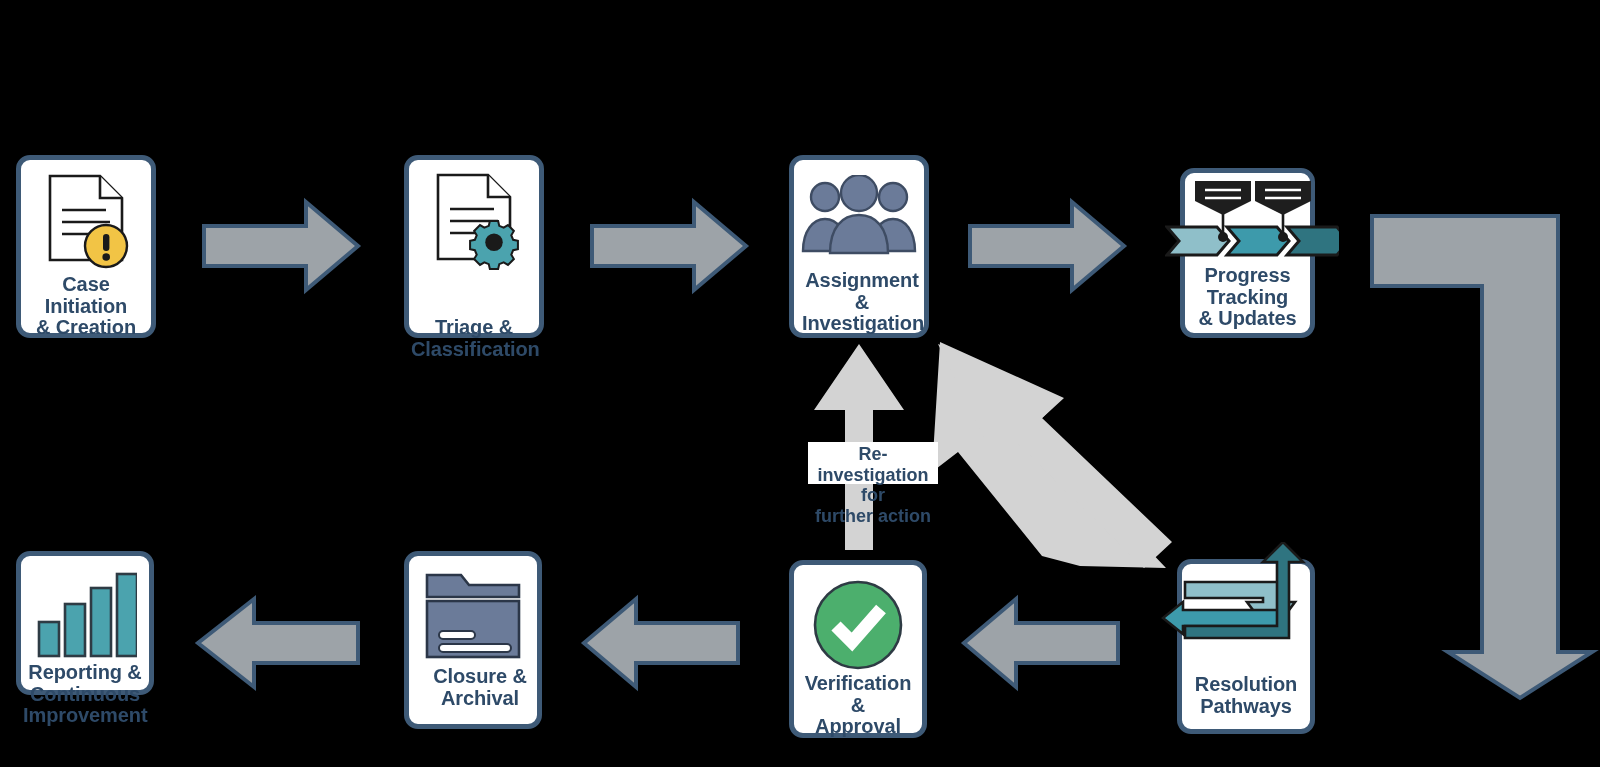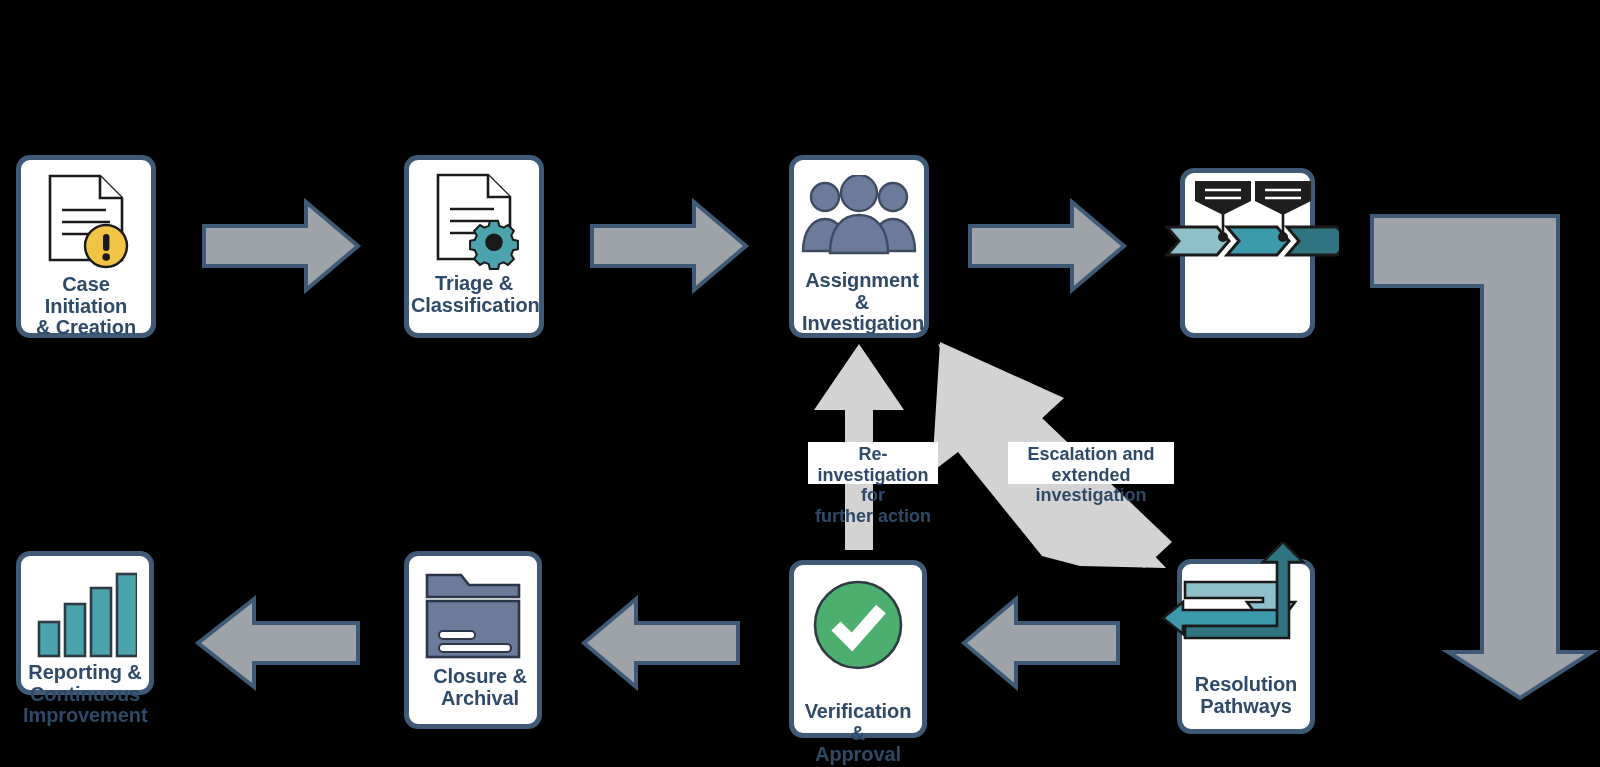--- a/index.html
+++ b/index.html
@@ -116,22 +116,20 @@
              L252,202
              L224,228
              L96,102
              L76,122
              Z" fill="#D3D3D3" stroke="none"></path>
   </svg>
 
   <div class="edge-label" style="left:808px; top:442px; width:130px; height:42px;">Re-investigation for
 further action</div>
 
-  <div class="edge-label" style="left:1008px; top:442px; width:166px; height:42px;">Escalation and
-extended investigation</div>
 
   <div class="node" style="left:16px; top:155px; width:140px; height:183px; padding-top:9px;">
     <div class="node-icon" style="height:105px;">
       <svg width="92" height="100" viewBox="0 0 92 100">
         <path d="M10,4 L60,4 L82,26 L82,88 L10,88 Z" fill="#FFFFFF" stroke="#1A1A1A" stroke-width="2.6"></path>
         <path d="M60,4 L60,26 L82,26" fill="#FFFFFF" stroke="#1A1A1A" stroke-width="2.6"></path>
         <line x1="22" y1="38" x2="66" y2="38" stroke="#1A1A1A" stroke-width="2.6"></line>
         <line x1="22" y1="50" x2="70" y2="50" stroke="#1A1A1A" stroke-width="2.6"></line>
         <line x1="22" y1="62" x2="56" y2="62" stroke="#1A1A1A" stroke-width="2.6"></line>
         <circle cx="66" cy="74" r="21" fill="#F2C445" stroke="#1A1A1A" stroke-width="2.4"></circle>
@@ -161,21 +159,21 @@
             <path d="M-4.5,-23 L4.5,-23 L5.7,-17.8 L10.5,-15.8 L15.2,-18.6 L21.6,-12.2 L18.8,-7.5
                      L20.8,-2.7 L26,-1.5 L26,7.5 L20.8,8.7 L18.8,13.5 L21.6,18.2 L15.2,24.6
                      L10.5,21.8 L5.7,23.8 L4.5,29 L-4.5,29 L-5.7,23.8 L-10.5,21.8 L-15.2,24.6
                      L-21.6,18.2 L-18.8,13.5 L-20.8,8.7 L-26,7.5 L-26,-1.5 L-20.8,-2.7
                      L-18.8,-7.5 L-21.6,-12.2 L-15.2,-18.6 L-10.5,-15.8 L-5.7,-17.8 Z" transform="translate(0,-3)"></path>
             <circle cx="0" cy="-3" r="9.5" fill="#1A1A1A" stroke="none"></circle>
           </g>
         </g>
       </svg>
     </div>
-    <div class="node-label" style="white-space:pre-line;">Triage &amp;
+    <div class="node-label" style="white-space:pre-line;margin-top:44px;">Triage &amp;
 Classification</div>
   </div>
 
   <div class="node" style="left:789px; top:155px; width:140px; height:183px; padding-top:10px;">
     <div class="node-icon" style="height:100px;">
       <svg width="120" height="90" viewBox="0 0 120 90">
         <g fill="#6B7B99" stroke="#3E4C63" stroke-width="2.4">
           <circle cx="26" cy="22" r="14"></circle>
           <path d="M4,76 C4,56 14,44 26,44 C38,44 48,56 48,76 Z"></path>
           <circle cx="94" cy="22" r="14"></circle>
@@ -205,20 +203,23 @@
         <circle cx="118" cy="58" r="5" fill="#1A1A1A"></circle>
 
         <path d="M30,2 L86,2 L86,22 L58,36 L30,22 Z" fill="#1E1E1E"></path>
         <line x1="40" y1="11" x2="76" y2="11" stroke="#FFFFFF" stroke-width="2.6"></line>
         <line x1="40" y1="19" x2="76" y2="19" stroke="#FFFFFF" stroke-width="2.6"></line>
         <path d="M90,2 L146,2 L146,22 L118,36 L90,22 Z" fill="#1E1E1E"></path>
         <line x1="100" y1="11" x2="136" y2="11" stroke="#FFFFFF" stroke-width="2.6"></line>
         <line x1="100" y1="19" x2="136" y2="19" stroke="#FFFFFF" stroke-width="2.6"></line>
       </svg>
     </div>
+    <div class="node-label" style="white-space:pre-line; padding-top:2px;">Progress
+Tracking
+&amp; Updates</div>
   </div>
 
   <div class="node" style="left:1177px; top:551px; width:138px; height:175px; padding-top:6px; overflow:visible;margin-top:8px;">
     <div class="node-icon" style="height:104px; overflow:visible;">
       <svg width="175" height="120" viewBox="0 0 175 120" style="position:absolute; left:-21px; top:-28px;">
 
         <path d="M24,40 L118,40 L118,60 L134,60 L110,92 L86,60 L102,60 L102,56 L24,56 Z" fill="#8FBFC9" stroke="#1A1A1A" stroke-width="2.6" stroke-linejoin="miter"></path>
 
         <path d="M118,68 L22,68 L22,60 L2,76 L22,92 L22,84 L118,84 Z" fill="#3D9AAB" stroke="#1A1A1A" stroke-width="2.6" stroke-linejoin="miter"></path>
 
@@ -229,21 +230,21 @@
 Pathways</div>
   </div>
 
   <div class="node" style="left:789px; top:560px; width:138px; height:178px; padding-top:12px;">
     <div class="node-icon" style="height:96px;">
       <svg width="94" height="94" viewBox="0 0 94 94">
         <circle cx="47" cy="47" r="43" fill="#4CAF6D" stroke="#2E3B44" stroke-width="2.6"></circle>
         <path d="M25,48 L41,64 L70,31" fill="none" stroke="#FFFFFF" stroke-width="13" stroke-linecap="butt" stroke-linejoin="miter"></path>
       </svg>
     </div>
-    <div class="node-label" style="white-space:pre-line;margin-top:28px;">Verification &amp;
+    <div class="node-label" style="white-space:pre-line;">Verification &amp;
 Approval</div>
   </div>
 
   <div class="node" style="left:404px; top:551px; width:138px; height:178px; padding-top:12px;">
     <div class="node-icon" style="height:98px;">
       <svg width="100" height="92" viewBox="0 0 100 92">
         <path d="M4,4 L38,4 L46,14 L96,14 L96,26 L4,26 Z" fill="#6B7B99" stroke="#2B3648" stroke-width="2.6"></path>
         <rect x="4" y="30" width="92" height="56" fill="#6B7B99" stroke="#2B3648" stroke-width="2.6"></rect>
         <rect x="16" y="60" width="36" height="8" rx="4" fill="#FFFFFF" stroke="#2B3648" stroke-width="2"></rect>
         <rect x="16" y="73" width="72" height="8" rx="4" fill="#FFFFFF" stroke="#2B3648" stroke-width="2"></rect>

